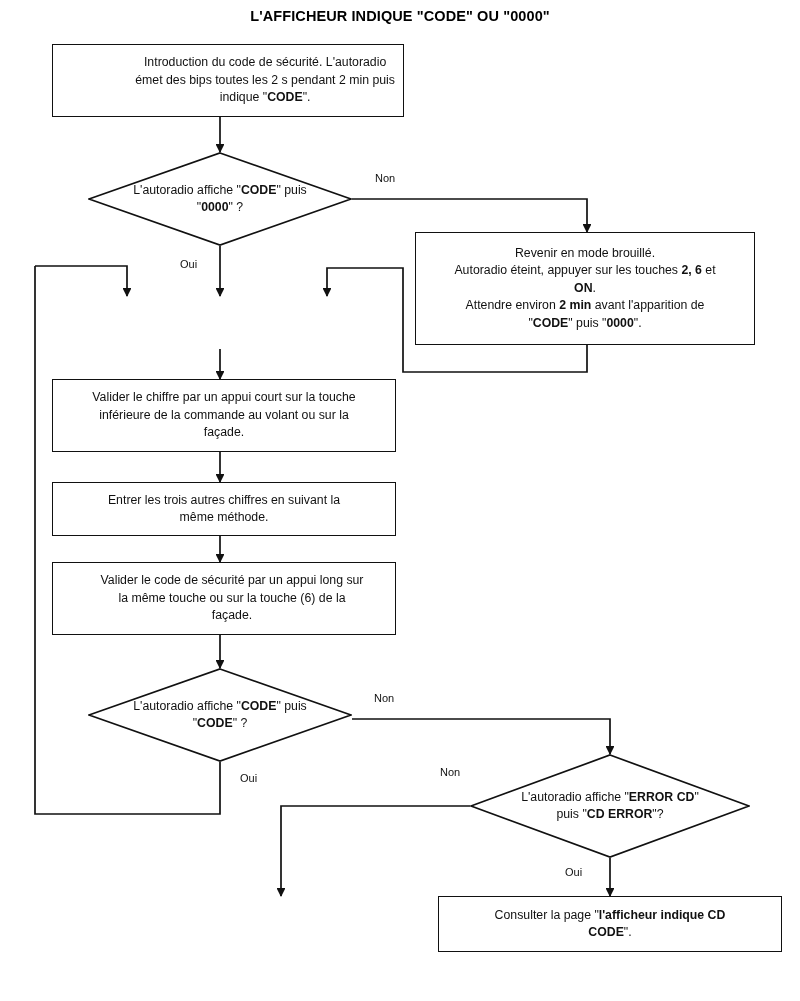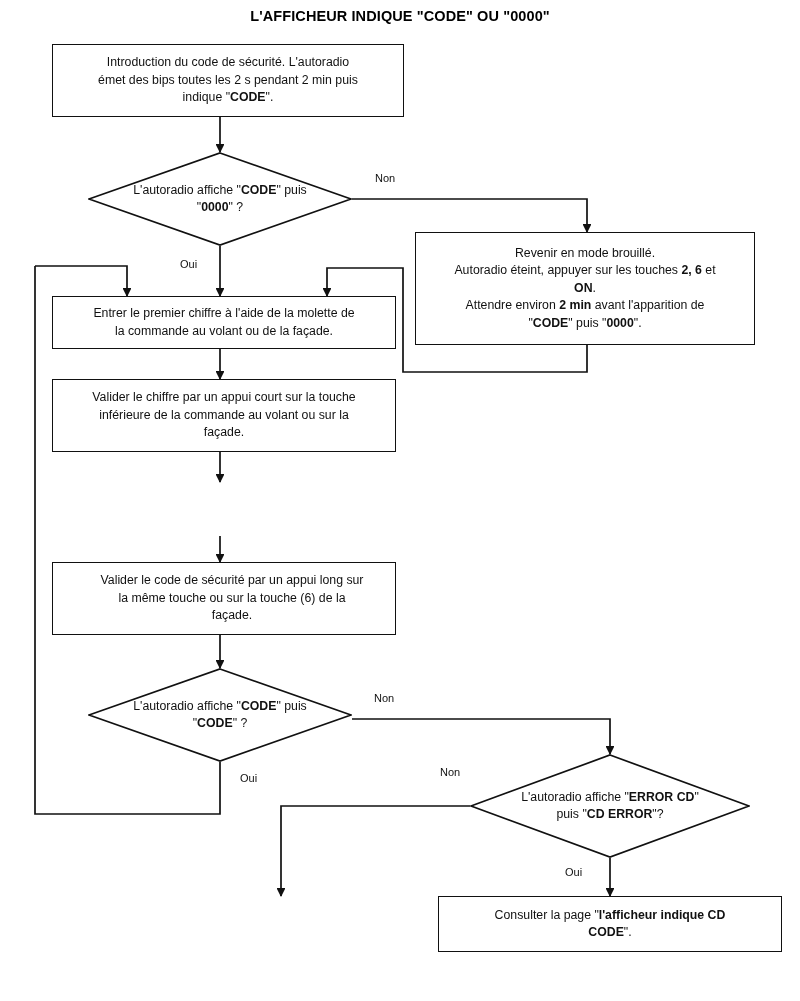--- a/index.html
+++ b/index.html
@@ -113,43 +113,43 @@
       <path d="M 220 762 L 220 814 L 35 814 L 35 266"></path>
 
       <path d="M 352 719 L 610 719 L 610 754" marker-end="url(#arrow)"></path>
 
       <path d="M 470 806 L 281 806 L 281 896" marker-end="url(#arrow)"></path>
 
       <path d="M 610 858 L 610 896" marker-end="url(#arrow)"></path>
     </g>
   </svg>
 
-  <div class="node box" style="left:52px; top:44px; width:352px; height:73px;">
+  <div class="node box" style="left:52px; top:44px; width:352px; height:73px;justify-content:flex-end;">
     <div class="txt">Introduction du code de sécurité. L'autoradio<br>émet des bips toutes les 2 s pendant 2 min puis<br>indique "<b>CODE</b>".</div>
   </div>
 
   <div class="node diamond" style="left:88px; top:152px; width:264px; height:94px;">
     <svg class="dshape" viewBox="0 0 264 94" preserveAspectRatio="none">
       <polygon points="132,1 263,47 132,93 1,47" fill="#ffffff" stroke="#111111" stroke-width="1.7"></polygon>
     </svg>
     <div class="txt">L'autoradio affiche "<b>CODE</b>" puis<br>"<b>0000</b>" ?</div>
   </div>
 
   <div class="node box" style="left:415px; top:232px; width:340px; height:113px;">
     <div class="txt">Revenir en mode brouillé.<br>Autoradio éteint, appuyer sur les touches <b>2, 6</b> et<br><b>ON</b>.<br>Attendre environ <b>2 min</b> avant l'apparition de<br>"<b>CODE</b>" puis "<b>0000</b>".</div>
   </div>
 
-  <div class="node box" style="left:52px; top:296px; width:344px; height:53px;">
-    <div class="txt">Entrer le premier chiffre à l'aide de la molette de<br>la commande au volant ou de la façade.</div>
-  </div>
 
   <div class="node box" style="left:52px; top:379px; width:344px; height:73px;">
     <div class="txt">Valider le chiffre par un appui court sur la touche<br>inférieure de la commande au volant ou sur la<br>façade.</div>
   </div>
 
+  <div class="node box" style="left:52px; top:482px; width:344px; height:54px;">
+    <div class="txt">Entrer les trois autres chiffres en suivant la<br>même méthode.</div>
+  </div>
 
   <div class="node box" style="left:52px; top:562px; width:344px; height:73px;padding-left:24px;">
     <div class="txt">Valider le code de sécurité par un appui long sur<br>la même touche ou sur la touche (6) de la<br>façade.</div>
   </div>
 
   <div class="node diamond" style="left:88px; top:668px; width:264px; height:94px;">
     <svg class="dshape" viewBox="0 0 264 94" preserveAspectRatio="none">
       <polygon points="132,1 263,47 132,93 1,47" fill="#ffffff" stroke="#111111" stroke-width="1.7"></polygon>
     </svg>
     <div class="txt">L'autoradio affiche "<b>CODE</b>" puis<br>"<b>CODE</b>" ?</div>

